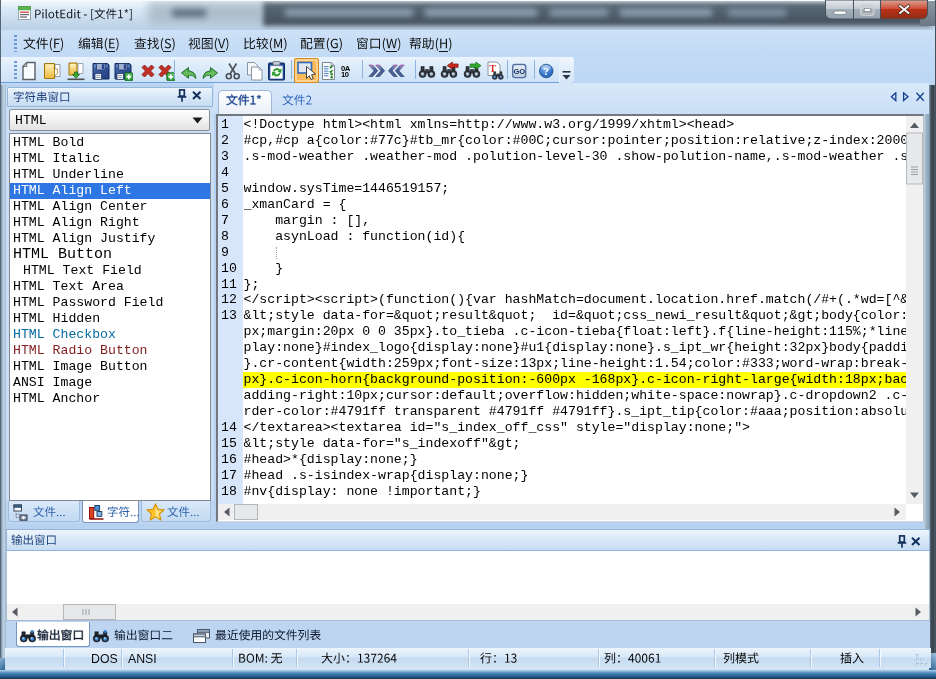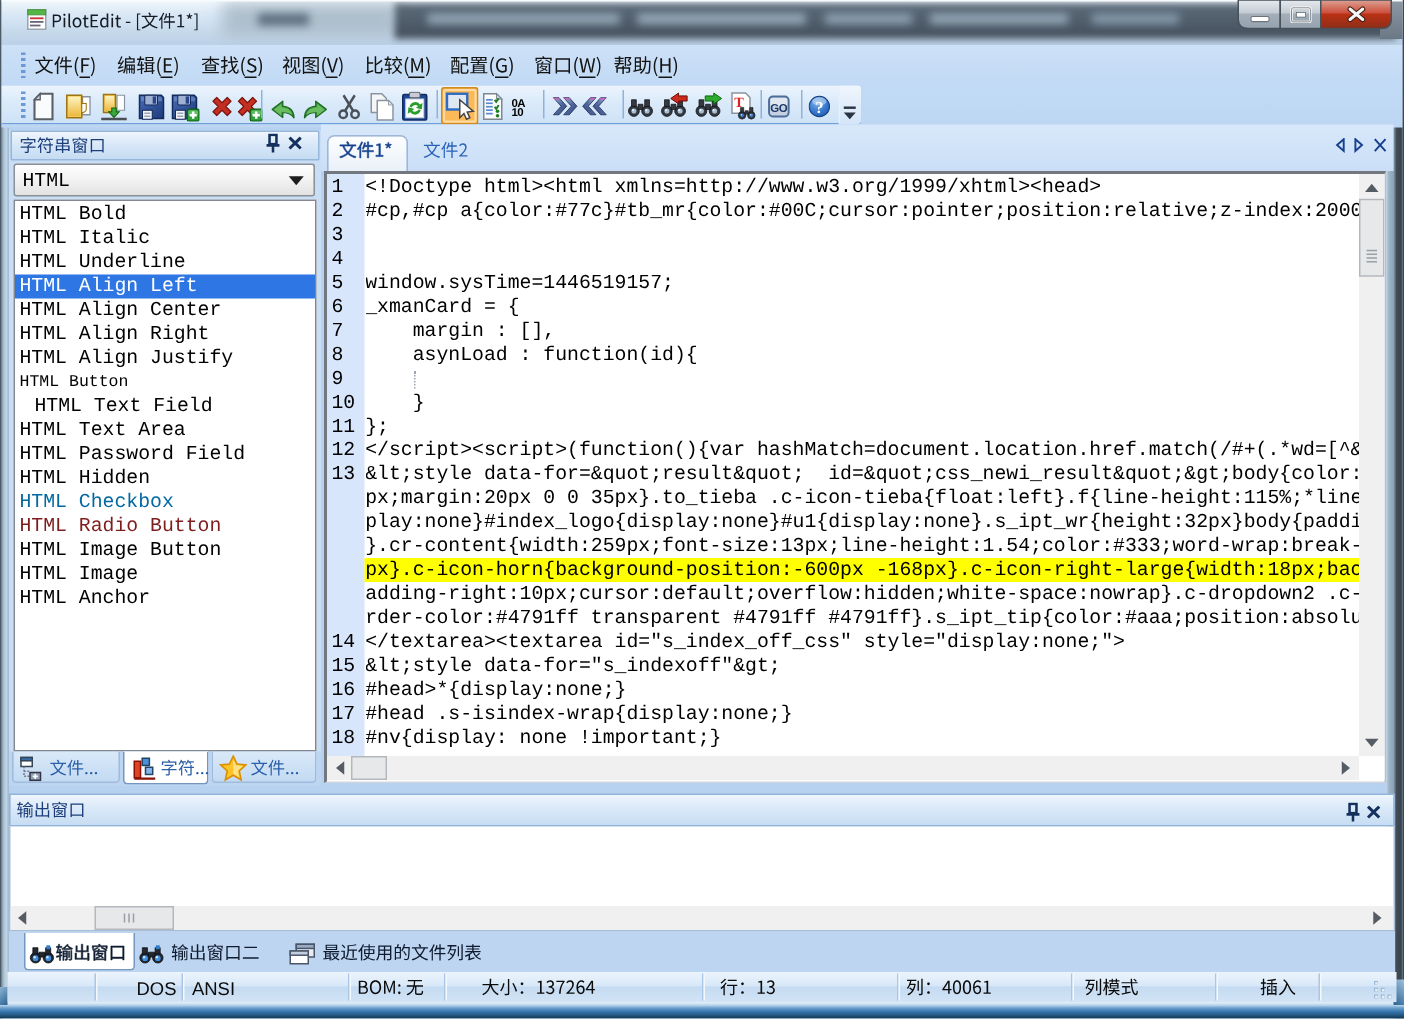--- a/index.html
+++ b/index.html
@@ -350,29 +350,29 @@
     <path d="M0.5 0.5 h10 l-5 6 z" fill="#1c1c1c"></path>
   </svg>
 <div class="abs" style="left:9px;top:133px;width:202px;height:368px;background:#fff;border:1px solid #828790"></div>
 <div class="abs mono" style="left:10px;top:134.5px;width:200px;height:16px;font-size:13.2px;line-height:16px;padding-left:3px;white-space:pre;color:#000">HTML Bold</div>
 <div class="abs mono" style="left:10px;top:150.5px;width:200px;height:16px;font-size:13.2px;line-height:16px;padding-left:3px;white-space:pre;color:#000">HTML Italic</div>
 <div class="abs mono" style="left:10px;top:166.5px;width:200px;height:16px;font-size:13.2px;line-height:16px;padding-left:3px;white-space:pre;color:#000">HTML Underline</div>
 <div class="abs mono" style="left:10px;top:182.5px;width:200px;height:16px;font-size:13.2px;line-height:16px;padding-left:3px;white-space:pre;background:#2d76e4;color:#fff">HTML Align Left</div>
 <div class="abs mono" style="left:10px;top:198.5px;width:200px;height:16px;font-size:13.2px;line-height:16px;padding-left:3px;white-space:pre;color:#000">HTML Align Center</div>
 <div class="abs mono" style="left:10px;top:214.5px;width:200px;height:16px;font-size:13.2px;line-height:16px;padding-left:3px;white-space:pre;color:#000">HTML Align Right</div>
 <div class="abs mono" style="left:10px;top:230.5px;width:200px;height:16px;font-size:13.2px;line-height:16px;padding-left:3px;white-space:pre;color:#000">HTML Align Justify</div>
-<div class="abs mono" style="left:10px;top:246.5px;width:200px;height:16px;font-size:11px;line-height:16px;padding-left:3px;white-space:pre;color:#000">HTML Button</div>
+<div class="abs mono" style="left:10px;top:246.5px;width:200px;height:16px;font-size:15px;line-height:16px;padding-left:3px;white-space:pre;color:#000">HTML Button</div>
 <div class="abs mono" style="left:10px;top:262.5px;width:200px;height:16px;font-size:13.2px;line-height:16px;padding-left:13px;white-space:pre;color:#000">HTML Text Field</div>
 <div class="abs mono" style="left:10px;top:278.5px;width:200px;height:16px;font-size:13.2px;line-height:16px;padding-left:3px;white-space:pre;color:#000">HTML Text Area</div>
 <div class="abs mono" style="left:10px;top:294.5px;width:200px;height:16px;font-size:13.2px;line-height:16px;padding-left:3px;white-space:pre;color:#000">HTML Password Field</div>
 <div class="abs mono" style="left:10px;top:310.5px;width:200px;height:16px;font-size:13.2px;line-height:16px;padding-left:3px;white-space:pre;color:#000">HTML Hidden</div>
 <div class="abs mono" style="left:10px;top:326.5px;width:200px;height:16px;font-size:13.2px;line-height:16px;padding-left:3px;white-space:pre;color:#0369a1">HTML Checkbox</div>
 <div class="abs mono" style="left:10px;top:342.5px;width:200px;height:16px;font-size:13.2px;line-height:16px;padding-left:3px;white-space:pre;color:#7f1d1d">HTML Radio Button</div>
 <div class="abs mono" style="left:10px;top:358.5px;width:200px;height:16px;font-size:13.2px;line-height:16px;padding-left:3px;white-space:pre;color:#000">HTML Image Button</div>
-<div class="abs mono" style="left:10px;top:374.5px;width:200px;height:16px;font-size:13.2px;line-height:16px;padding-left:3px;white-space:pre;color:#000">HTML Image</div>
+<div class="abs mono" style="left:10px;top:374.5px;width:200px;height:16px;font-size:13.2px;line-height:16px;padding-left:3px;white-space:pre;color:#000">ANSI Image</div>
 <div class="abs mono" style="left:10px;top:390.5px;width:200px;height:16px;font-size:13.2px;line-height:16px;padding-left:3px;white-space:pre;color:#000">HTML Anchor</div>
 <div class="abs" style="left:6px;top:501px;width:208px;height:23px;background:#bdd5f0"></div>
 <div class="abs" style="left:8px;top:501px;width:72px;height:21px;background:linear-gradient(180deg,#dae9f9,#c2daf2);border:1px solid #a0bcdc;border-top:none;border-radius:0 0 3px 3px"></div>
 <div class="abs" style="left:82px;top:501px;width:57px;height:22px;background:#fff;border:1px solid #7596bd;border-top:none;border-radius:0 0 3px 3px"></div>
 <div class="abs" style="left:141px;top:501px;width:70px;height:21px;background:linear-gradient(180deg,#dae9f9,#c2daf2);border:1px solid #a0bcdc;border-top:none;border-radius:0 0 3px 3px"></div>
 <svg class="abs" style="left:13px;top:504px" width="18" height="17" viewBox="0 0 18 17">
 <rect x="1" y="1" width="7.5" height="6" fill="#fff" stroke="#345"></rect>
     <rect x="1" y="1" width="7.5" height="2.2" fill="#3a6ea8" stroke="#345"></rect>
 <path d="M3 7 v6.5 h3.5 M3 10.2 h3.5" stroke="#778" fill="none" stroke-dasharray="1.2 1"></path>
 <rect x="7" y="11" width="7" height="5.2" fill="#90a2b4" stroke="#334"></rect>
@@ -430,20 +430,21 @@
 <div class="abs mono" style="left:221px;top:292.4px;font-size:13.2px;line-height:15.95px;color:#000">12</div>
 <div class="abs mono" style="left:221px;top:308.4px;font-size:13.2px;line-height:15.95px;color:#000">13</div>
 <div class="abs mono" style="left:221px;top:420.1px;font-size:13.2px;line-height:15.95px;color:#000">14</div>
 <div class="abs mono" style="left:221px;top:436.0px;font-size:13.2px;line-height:15.95px;color:#000">15</div>
 <div class="abs mono" style="left:221px;top:451.9px;font-size:13.2px;line-height:15.95px;color:#000">16</div>
 <div class="abs mono" style="left:221px;top:467.9px;font-size:13.2px;line-height:15.95px;color:#000">17</div>
 <div class="abs mono" style="left:221px;top:483.8px;font-size:13.2px;line-height:15.95px;color:#000">18</div>
 <div class="abs" style="left:243.5px;top:117.0px;width:662px;height:383px;overflow:hidden">
 <div class="mono" style="position:absolute;left:0;top:0.0px;font-size:13.2px;line-height:15.95px;color:#000;white-space:pre">&lt;!Doctype html&gt;&lt;html xmlns=http://www.w3.org/1999/xhtml&gt;&lt;head&gt;</div>
 <div class="mono" style="position:absolute;left:0;top:15.9px;font-size:13.2px;line-height:15.95px;color:#000;white-space:pre">#cp,#cp a{color:#77c}#tb_mr{color:#00C;cursor:pointer;position:relative;z-index:2000}</div>
+<div class="mono" style="position:absolute;left:0;top:31.9px;font-size:13.2px;line-height:15.95px;color:#000;white-space:pre">.s-mod-weather .weather-mod .polution-level-30 .show-polution-name,.s-mod-weather .s</div>
 <div class="mono" style="position:absolute;left:0;top:47.8px;font-size:13.2px;line-height:15.95px;color:#000;white-space:pre"></div>
 <div class="mono" style="position:absolute;left:0;top:63.8px;font-size:13.2px;line-height:15.95px;color:#000;white-space:pre">window.sysTime=1446519157;</div>
 <div class="mono" style="position:absolute;left:0;top:79.8px;font-size:13.2px;line-height:15.95px;color:#000;white-space:pre">_xmanCard = {</div>
 <div class="mono" style="position:absolute;left:0;top:95.7px;font-size:13.2px;line-height:15.95px;color:#000;white-space:pre">    margin : [],</div>
 <div class="mono" style="position:absolute;left:0;top:111.6px;font-size:13.2px;line-height:15.95px;color:#000;white-space:pre">    asynLoad : function(id){</div>
 <div class="mono" style="position:absolute;left:0;top:143.5px;font-size:13.2px;line-height:15.95px;color:#000;white-space:pre">    }</div>
 <div class="mono" style="position:absolute;left:0;top:159.5px;font-size:13.2px;line-height:15.95px;color:#000;white-space:pre">};</div>
 <div class="mono" style="position:absolute;left:0;top:175.4px;font-size:13.2px;line-height:15.95px;color:#000;white-space:pre">&lt;/script&gt;&lt;script&gt;(function(){var hashMatch=document.location.href.match(/#+(.*wd=[^&amp;]</div>
 <div class="mono" style="position:absolute;left:0;top:191.4px;font-size:13.2px;line-height:15.95px;color:#000;white-space:pre">&amp;lt;style data-for=&amp;quot;result&amp;quot;  id=&amp;quot;css_newi_result&amp;quot;&amp;gt;body{color:</div>
 <div class="mono" style="position:absolute;left:0;top:207.3px;font-size:13.2px;line-height:15.95px;color:#000;white-space:pre">px;margin:20px 0 0 35px}.to_tieba .c-icon-tieba{float:left}.f{line-height:115%;*line</div>

